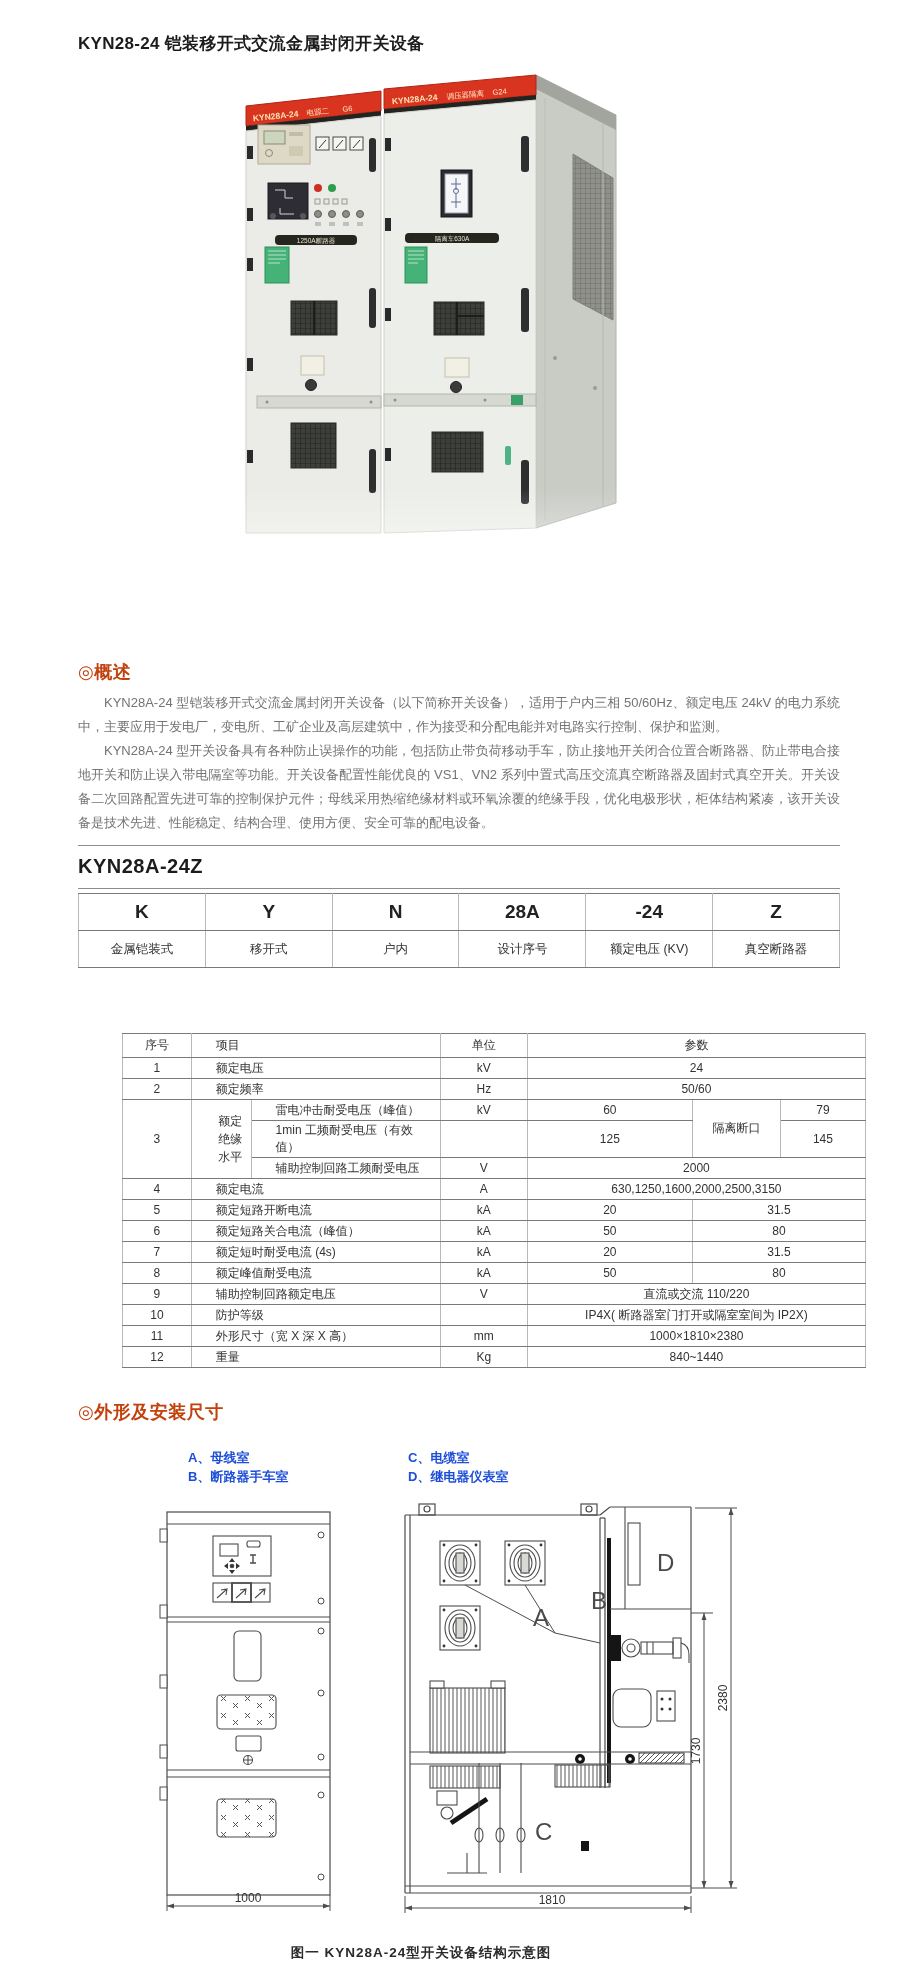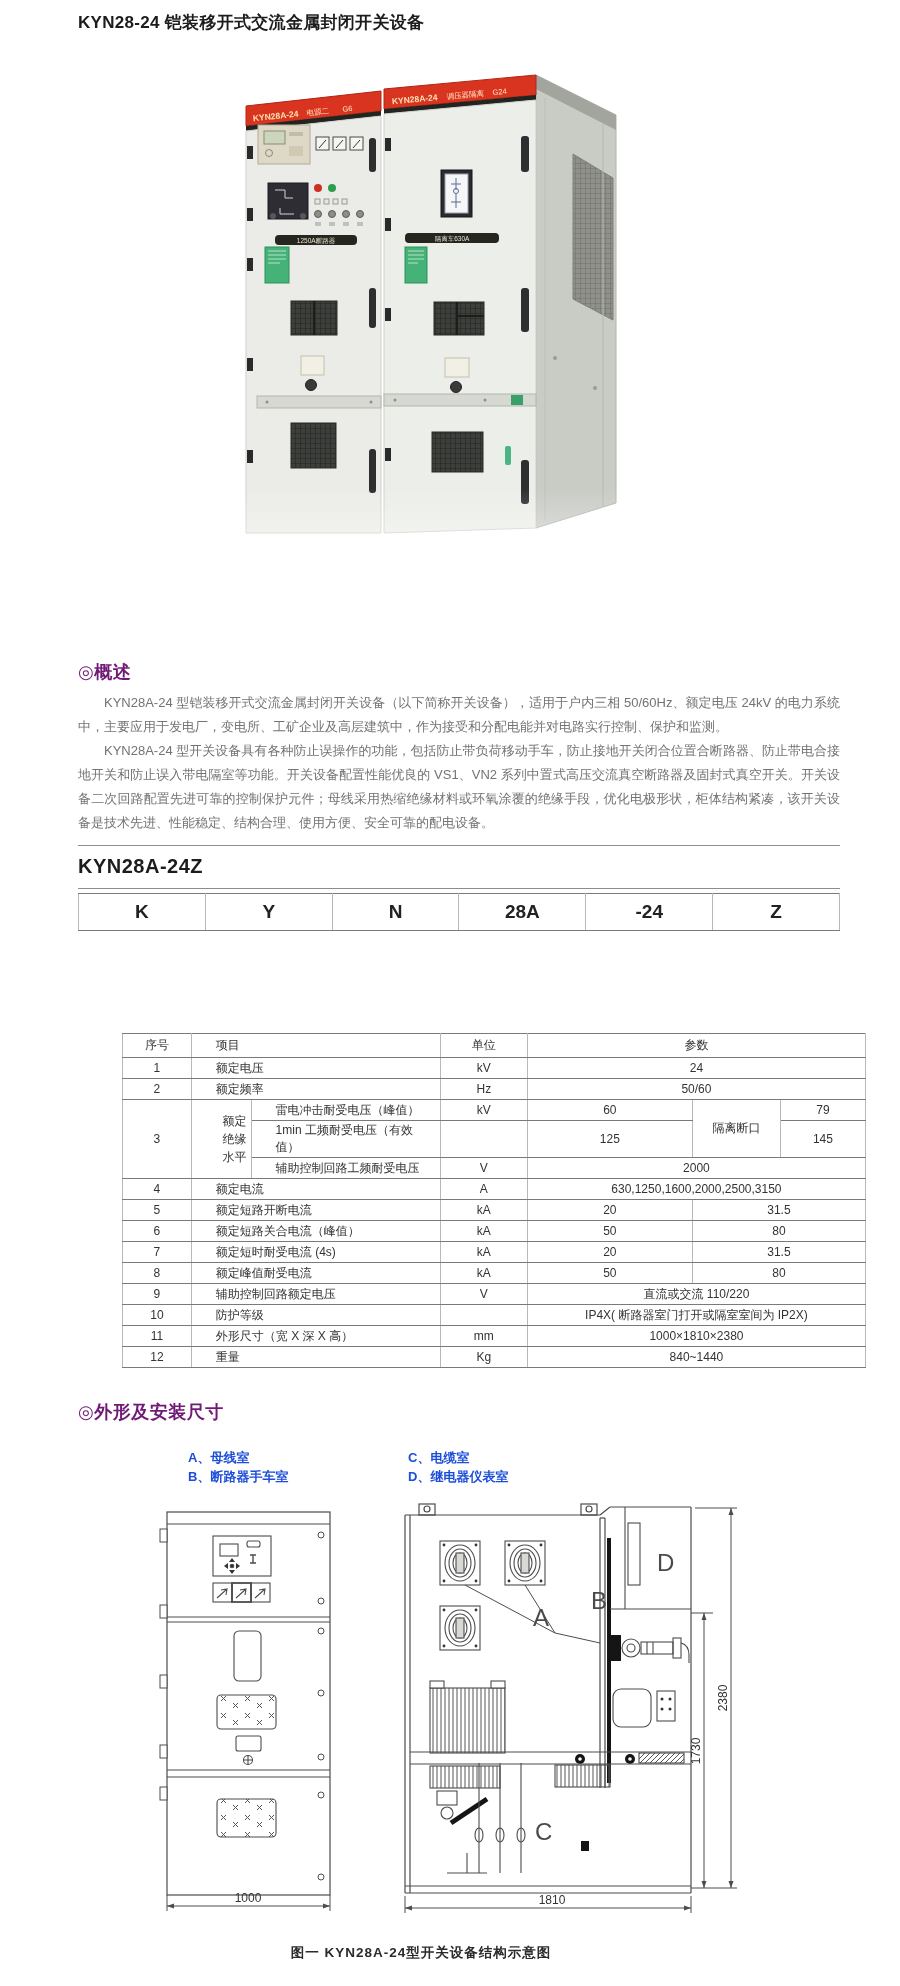--- a/index.html
+++ b/index.html
@@ -1,34 +1,34 @@
 <!DOCTYPE html>
 <html><head>
 <meta charset="utf-8">
 <style>
   *{margin:0;padding:0;box-sizing:border-box;}
   html,body{background:#fff;}
   body{width:900px;height:1986px;position:relative;font-family:"Liberation Sans","DejaVu Sans",sans-serif;color:#333;}
   .abs{position:absolute;}
-  .title{font-size:17px;font-weight:bold;color:#1c1c1c;letter-spacing:.3px;}
-  .sec-head{font-size:18px;font-weight:bold;color:#701a75;letter-spacing:.5px;}
+  .title{font-size:17px;font-weight:bold;color:#1c1c1c;letter-spacing:.3px;margin-top:21px;}
+  .sec-head{font-size:18px;font-weight:bold;color:#c2410c;letter-spacing:.5px;}
   .para{font-size:13px;line-height:24px;color:#737373;text-align:justify;text-indent:2em;}
   .rule{border:none;border-top:1px solid #8d8d8d;height:0;}
   .model-name{font-size:20px;font-weight:bold;color:#1c1c1c;letter-spacing:.5px;}
   table{border-collapse:collapse;table-layout:fixed;}
   td{border-top:1px solid #7a7a7a;border-bottom:1px solid #7a7a7a;border-left:1px solid #b8b8b8;border-right:1px solid #b8b8b8;
      text-align:center;vertical-align:middle;color:#333;}
   table.model-tbl{width:762px;}
   .model-tbl td{height:37px;}
   .model-tbl tr.codes td{font-size:19px;font-weight:bold;color:#222;}
   .model-tbl tr.means td{font-size:12.5px;}
   table.params-tbl{width:744px;margin-left:44px;}
   .params-tbl td{font-size:12px;height:21px;padding:1px 4px;}
   .params-tbl td.l{text-align:left;padding-left:24px;}
-  .params-tbl td.grp{white-space:pre-line;text-align:right;padding-left:22px;line-height:1.5;}
+  .params-tbl td.grp{white-space:pre-line;text-align:center;padding-left:22px;line-height:1.5;}
   .legend{font-size:13px;font-weight:700;color:#1d4ed8;line-height:19px;}
   .caption{font-size:13.5px;font-weight:bold;color:#2b2b2b;text-align:center;letter-spacing:1px;}
   .photo-fade{background:linear-gradient(to bottom,rgba(255,255,255,0) 0%,rgba(255,255,255,.55) 45%,#fff 92%);}
   svg text{font-family:"Liberation Sans","DejaVu Sans",sans-serif;}
 </style>
 </head>
 <body>
 
 <div id="page">
 
@@ -185,20 +185,28 @@
     <hr class="rule">
     <table class="model-tbl" style="margin-top:4px;">
       <tbody>
           <tr class="codes">
         <td>K</td>
         <td>Y</td>
         <td>N</td>
         <td>28A</td>
         <td>-24</td>
         <td>Z</td>
+      </tr>
+      <tr class="means">
+        <td>金属铠装式</td>
+        <td>移开式</td>
+        <td>户内</td>
+        <td>设计序号</td>
+        <td>额定电压 (KV)</td>
+        <td>真空断路器</td>
       </tr>
     </tbody>
       </table>
   </div>
 
   <div class="abs" style="left:78px;top:1016px;width:762px;">
     <table class="params-tbl" style="margin-top:17px;">
       <colgroup>
         <col style="width:68px">
           <col style="width:59px">

